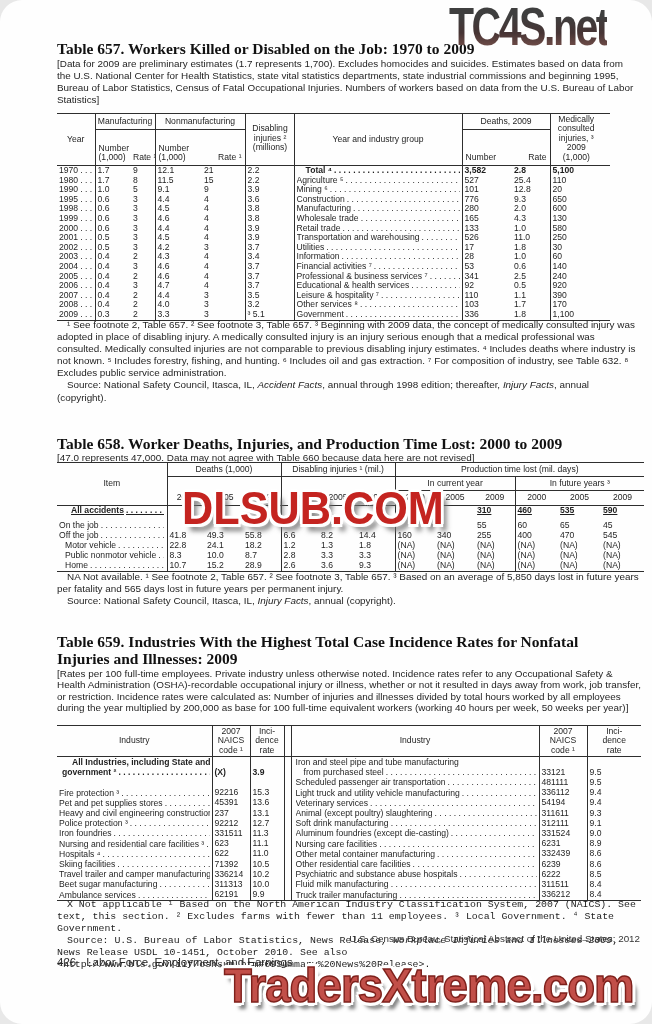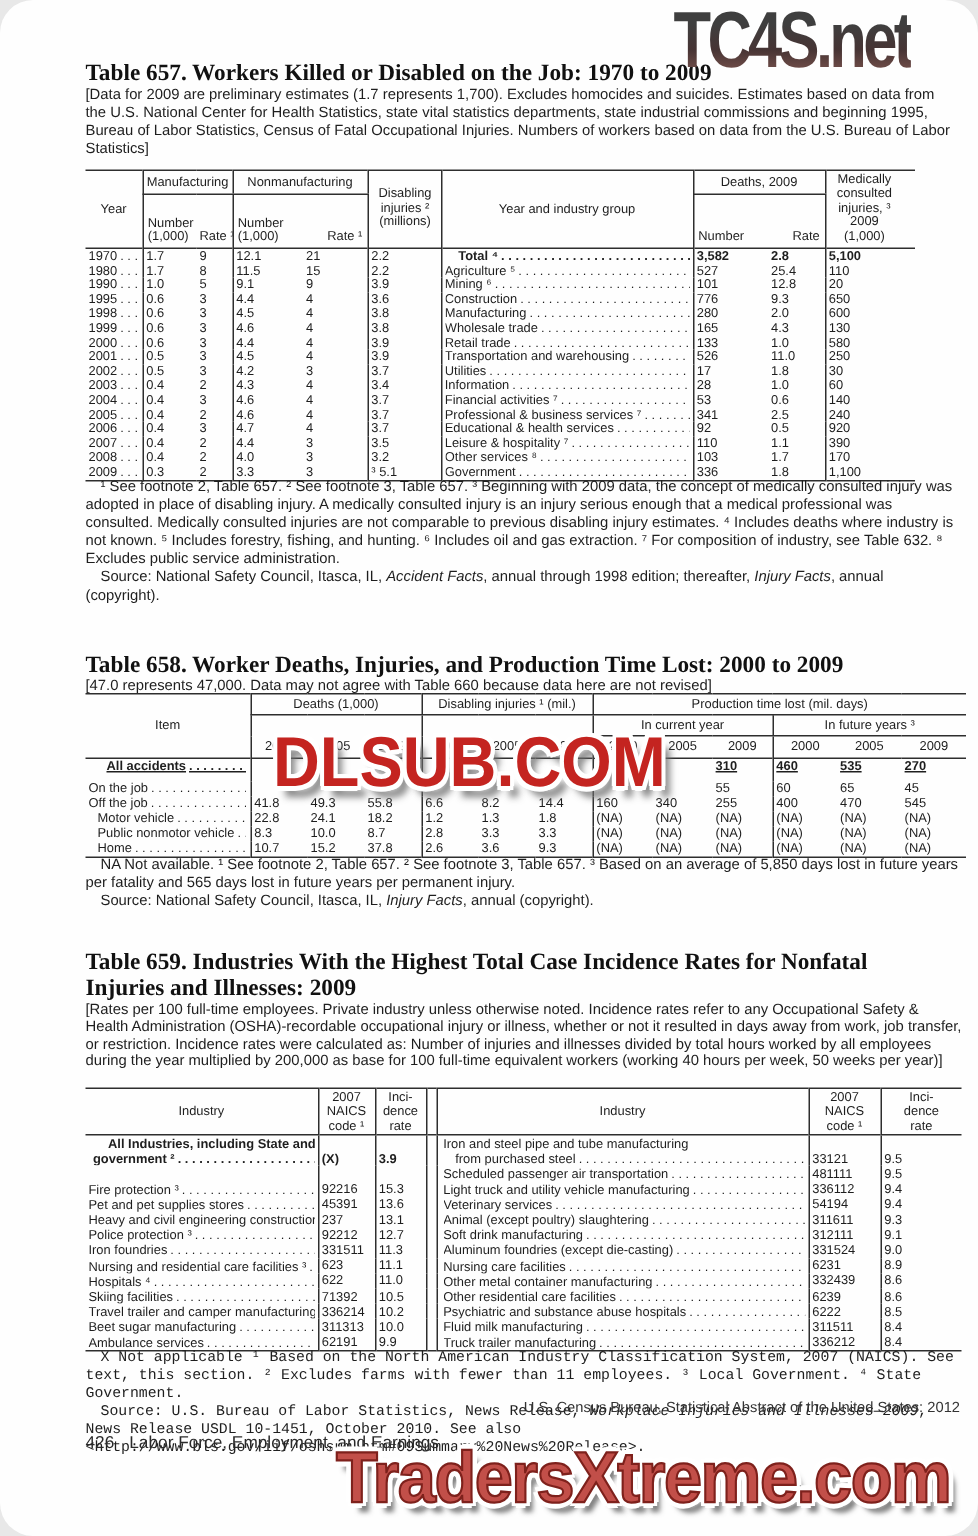--- a/index.html
+++ b/index.html
@@ -548,21 +548,21 @@
           <td class="n"></td>
           <td class="n"></td>
           <td class="n bl"></td>
           <td class="n"></td>
           <td class="n"></td>
           <td class="n bl"></td>
           <td class="n"></td>
           <td class="n">310</td>
           <td class="n bl">460</td>
           <td class="n">535</td>
-          <td class="n">270</td>
+          <td class="n">590</td>
         </tr>
         <tr class="">
           <td class="i0">
             <div class="df">
               <span>On the job</span>
             </div>
           </td>
           <td class="n bl"></td>
           <td class="n"></td>
           <td class="n"></td>
@@ -634,21 +634,21 @@
           <td class="n">(NA)</td>
         </tr>
         <tr class="">
           <td class="i2">
             <div class="df">
               <span>Home</span>
             </div>
           </td>
           <td class="n bl">10.7</td>
           <td class="n">15.2</td>
-          <td class="n">37.8</td>
+          <td class="n">28.9</td>
           <td class="n bl">2.6</td>
           <td class="n">3.6</td>
           <td class="n">9.3</td>
           <td class="n bl">(NA)</td>
           <td class="n">(NA)</td>
           <td class="n">(NA)</td>
           <td class="n bl">(NA)</td>
           <td class="n">(NA)</td>
           <td class="n">(NA)</td>
         </tr>

